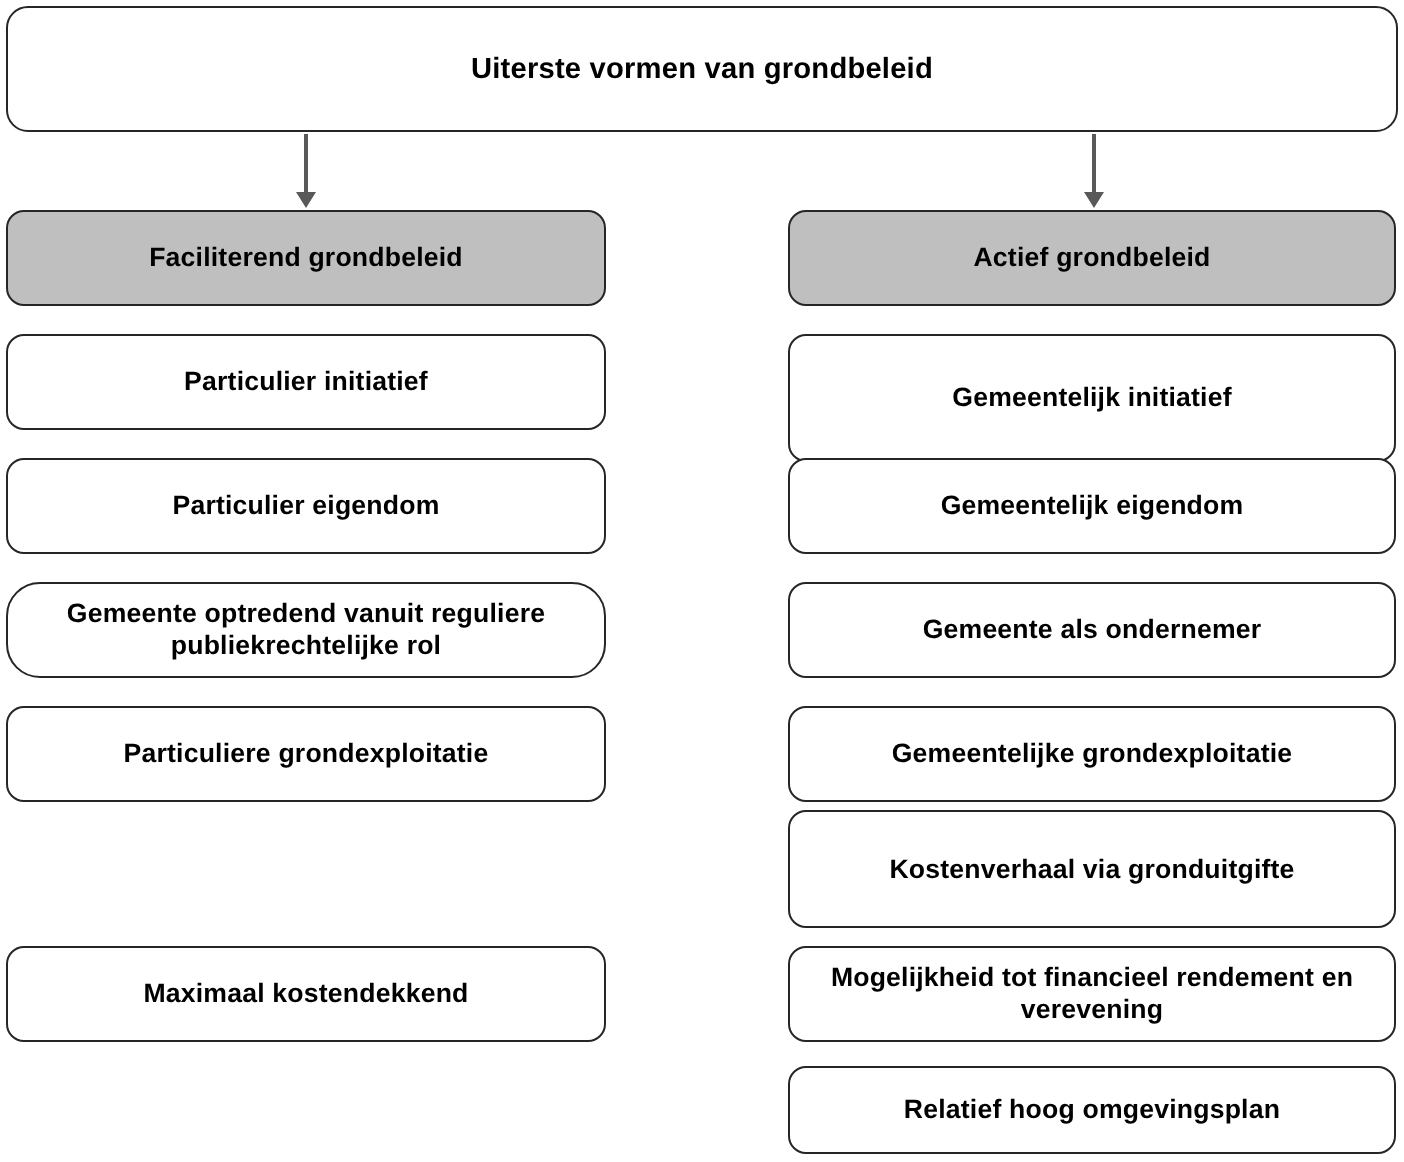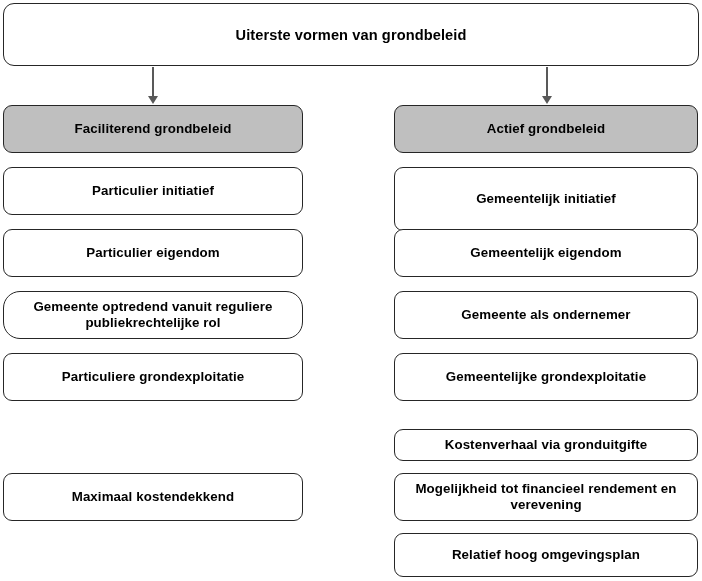--- a/index.html
+++ b/index.html
@@ -104,19 +104,19 @@
   <div class="node header col-right" style="top:105px; height:48px;">Actief grondbeleid</div>
 
   <div class="node col-right" style="top:167px; height:64px;text-align:right;">Gemeentelijk initiatief</div>
 
   <div class="node col-right" style="top:229px; height:48px;">Gemeentelijk eigendom</div>
 
   <div class="node col-right" style="top:291px; height:48px;">Gemeente als ondernemer</div>
 
   <div class="node col-right" style="top:353px; height:48px;">Gemeentelijke grondexploitatie</div>
 
-  <div class="node col-right" style="top:429px; height:32px;">Kostenverhaal via gronduitgifte</div>
+  <div class="node col-right" style="top:405px; height:59px;">Kostenverhaal via gronduitgifte</div>
 
   <div class="node col-right" style="top:473px; height:48px;">Mogelijkheid tot financieel rendement en verevening</div>
 
   <div class="node col-right" style="top:533px; height:44px;">Relatief hoog omgevingsplan</div>
 
 </div>
 
 </body></html>

